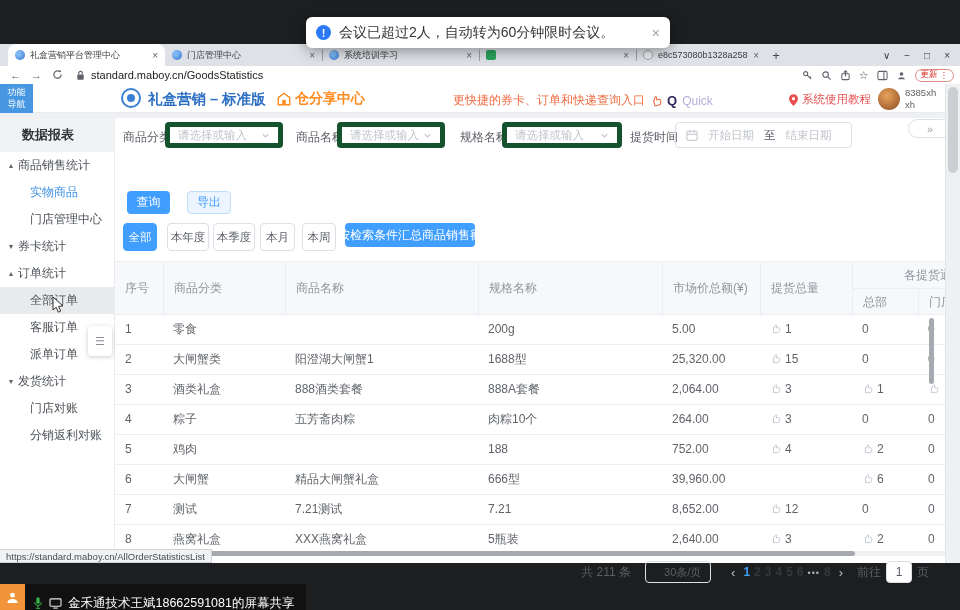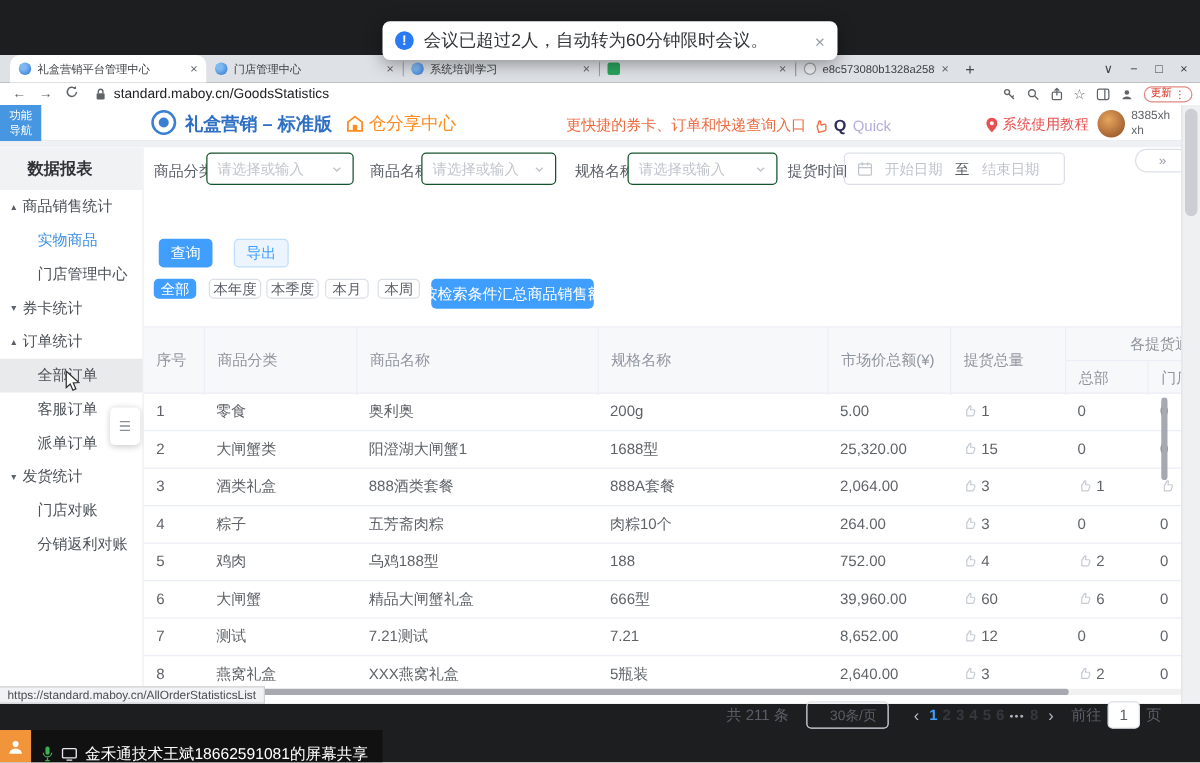--- a/index.html
+++ b/index.html
@@ -35,21 +35,21 @@
   .toast-text{font-size:14px;color:#323438;white-space:nowrap}
   .toast-close{margin-left:auto;color:#9aa0a6;font-size:14px}
 
   
   .page{position:absolute;left:0;top:84px;width:960px;height:479px;background:#fff}
   .appheader{position:absolute;left:0;top:0;width:960px;height:29px;background:#fff;border-bottom:1px solid #e9ebee}
   .fn-nav{position:absolute;left:0;top:0;width:33px;height:29px;background:#4796e2;color:#fff;font-size:9px;line-height:1.25;display:flex;align-items:center;justify-content:center;text-align:center;white-space:pre-line}
   .logo{position:absolute;left:121px;top:4px;width:20px;height:20px;border:2px solid #3b7fd4;border-radius:50%;background:#fff}
   .logo::after{content:"";position:absolute;left:4px;top:4px;width:8px;height:8px;border-radius:50%;background:#3b7fd4}
   .brand{position:absolute;left:148px;top:6px;font-size:14.5px;font-weight:bold;color:#2d6fc3;white-space:nowrap}
-  .share-center{position:absolute;left:277px;top:6px;display:flex;align-items:center;gap:4px;font-size:14px;font-weight:normal;color:#ff8a1e;white-space:nowrap}
+  .share-center{position:absolute;left:277px;top:6px;display:flex;align-items:center;gap:4px;font-size:14px;font-weight:bold;color:#ff8a1e;white-space:nowrap}
   .quick{position:absolute;left:453px;top:8px;display:flex;align-items:center;gap:5px;white-space:nowrap}
   .quick .tip{font-size:12px;color:#ee6a3f}
   .quick .q{font-size:13px;font-weight:bold;color:#2c2a5a}
   .quick .qk{font-size:12px;color:#b7addc}
   .tutorial{position:absolute;left:789px;top:8px;display:flex;align-items:center;gap:4px;font-size:11.5px;color:#e85050;white-space:nowrap}
   .avatar{position:absolute;left:878px;top:3.5px;width:22px;height:22px;border-radius:50%;background:radial-gradient(circle at 40% 35%,#e8a55d,#8a4a22)}
   .uname{position:absolute;left:905px;top:3px;font-size:9.5px;color:#606266;line-height:1.3}
   .grayband{position:absolute;left:0;top:29px;width:960px;height:5px;background:#eef0f3}
 
   
@@ -60,29 +60,29 @@
   .sb-item.child{padding-left:30px}
   .sb-item .arr{font-size:8px;color:#5a6068}
   .sb-item.active{color:#3d8fe4}
   .sb-item.highlight{background:#e9eaec}
   .sb-handle{position:absolute;left:88px;top:208px;width:24px;height:30px;background:#fff;border-radius:4px;box-shadow:0 1px 5px rgba(0,0,0,.2);display:flex;align-items:center;justify-content:center;color:#8a8f96;font-size:11px}
   .cursor{position:absolute;left:52px;top:212px;z-index:40}
 
   
   .content{position:absolute;left:115px;top:34px;width:830px;height:445px;background:#fff}
   .flabel{position:absolute;font-size:12px;color:#5a5e66;white-space:nowrap}
-  .fsel{position:absolute;height:26px;border:1px solid #14532d;border-radius:4px;background:#fff;display:flex;align-items:center;padding:0 8px;font-size:11.5px;color:#c0c4cc;white-space:nowrap}
+  .fsel{position:absolute;height:26px;border:5px solid #14532d;border-radius:4px;background:#fff;display:flex;align-items:center;padding:0 8px;font-size:11.5px;color:#c0c4cc;white-space:nowrap}
   .fsel .chev{margin-left:auto}
   .datebox{position:absolute;height:26px;border:1px solid #dcdfe6;border-radius:4px;display:flex;align-items:center;gap:10px;padding:4px 10px;font-size:11.5px;color:#c0c4cc;white-space:nowrap}
   .datebox .zhi{color:#5a5e66}
   .expand-pill{position:absolute;left:793px;top:1px;width:44px;height:19px;border:1px solid #dcdfe6;border-radius:10px;display:flex;align-items:center;justify-content:center;color:#9aa0ab;font-size:11px;background:#fff}
   .btn{position:absolute;height:23px;border-radius:4px;font-size:12px;display:flex;align-items:center;justify-content:center;white-space:nowrap}
   .btn.primary{background:#409eff;color:#fff}
   .btn.soft{background:#ecf5ff;border:1px solid #c0ddf9;color:#409eff}
-  .ptab{height:16px;border-radius:4px;font-size:11.5px;display:flex;align-items:center;justify-content:center;background:#fff;border:1px solid #dcdfe6;color:#5a5e66;position:absolute;top:0}
+  .ptab{height:28px;border-radius:4px;font-size:11.5px;display:flex;align-items:center;justify-content:center;background:#fff;border:1px solid #dcdfe6;color:#5a5e66;position:absolute;top:0}
   .ptab.active{background:#409eff;border-color:#409eff;color:#fff}
 
   
   .table{position:absolute;left:0;top:143px;width:830px;height:295px;overflow:hidden}
   .thead{position:relative;height:54px;background:#f7f8fa;border-top:1px solid #ebeef5;border-bottom:1px solid #ebeef5;font-size:12px;color:#8f959e}
   .th{position:absolute;top:0;height:54px;line-height:53px;padding-left:10px;border-left:1px solid #ebeef5;white-space:nowrap;overflow:hidden}
   .th.first{border-left:none}
   .th.sub{top:27px;height:27px;line-height:26px}
   .th-group{position:absolute;left:737px;top:0;width:200px;height:27px;line-height:26px;border-left:1px solid #ebeef5;border-bottom:1px solid #ebeef5;padding-left:51px;white-space:nowrap}
   .c0{left:0;width:48px}.c1{left:48px;width:122px}.c2{left:170px;width:193px}.c3{left:363px;width:184px}
@@ -346,21 +346,20 @@
           <div class="th c4">市场价总额(¥)</div>
           <div class="th c5">提货总量</div>
           <div class="th-group">各提货通道</div>
           <div class="th sub c6">总部</div>
           <div class="th sub c7">门店</div>
         </div>
         <div class="tbody" id="tbody">
             <div class="tr">
               <div class="td c0"><span>1</span></div>
               <div class="td c1"><span>零食</span></div>
-              <div class="td c2"><span>奥利奥</span></div>
               <div class="td c3"><span>200g</span></div>
               <div class="td c4"><span>5.00</span></div>
               <div class="td c5"><svg class="hand" width="11" height="11" viewBox="0 0 16 16">
                   <path d="M5 7 L5 14 M5 8 L8 3 c.6-1 2-.6 1.8.7 L9.3 7 H13 c1 0 1.6 1 1.3 2 l-1.2 4 c-.2.7-.8 1-1.5 1 H5" fill="none" stroke="currentColor" stroke-width="1.4" stroke-linecap="round" stroke-linejoin="round"></path>
                 </svg><span>1</span></div>
               <div class="td c6"><span>0</span></div>
               <div class="td c7"><span>0</span></div>
             </div>
             <div class="tr">
               <div class="td c0"><span>2</span></div>
@@ -398,40 +397,36 @@
               <div class="td c4"><span>264.00</span></div>
               <div class="td c5"><svg class="hand" width="11" height="11" viewBox="0 0 16 16">
                   <path d="M5 7 L5 14 M5 8 L8 3 c.6-1 2-.6 1.8.7 L9.3 7 H13 c1 0 1.6 1 1.3 2 l-1.2 4 c-.2.7-.8 1-1.5 1 H5" fill="none" stroke="currentColor" stroke-width="1.4" stroke-linecap="round" stroke-linejoin="round"></path>
                 </svg><span>3</span></div>
               <div class="td c6"><span>0</span></div>
               <div class="td c7"><span>0</span></div>
             </div>
             <div class="tr">
               <div class="td c0"><span>5</span></div>
               <div class="td c1"><span>鸡肉</span></div>
-              <div class="td c2"><span>乌鸡188型</span></div>
               <div class="td c3"><span>188</span></div>
               <div class="td c4"><span>752.00</span></div>
               <div class="td c5"><svg class="hand" width="11" height="11" viewBox="0 0 16 16">
                   <path d="M5 7 L5 14 M5 8 L8 3 c.6-1 2-.6 1.8.7 L9.3 7 H13 c1 0 1.6 1 1.3 2 l-1.2 4 c-.2.7-.8 1-1.5 1 H5" fill="none" stroke="currentColor" stroke-width="1.4" stroke-linecap="round" stroke-linejoin="round"></path>
                 </svg><span>4</span></div>
               <div class="td c6"><svg class="hand" width="11" height="11" viewBox="0 0 16 16">
                   <path d="M5 7 L5 14 M5 8 L8 3 c.6-1 2-.6 1.8.7 L9.3 7 H13 c1 0 1.6 1 1.3 2 l-1.2 4 c-.2.7-.8 1-1.5 1 H5" fill="none" stroke="currentColor" stroke-width="1.4" stroke-linecap="round" stroke-linejoin="round"></path>
                 </svg><span>2</span></div>
               <div class="td c7"><span>0</span></div>
             </div>
             <div class="tr">
               <div class="td c0"><span>6</span></div>
               <div class="td c1"><span>大闸蟹</span></div>
               <div class="td c2"><span>精品大闸蟹礼盒</span></div>
               <div class="td c3"><span>666型</span></div>
               <div class="td c4"><span>39,960.00</span></div>
-              <div class="td c5"><svg class="hand" width="11" height="11" viewBox="0 0 16 16">
-                  <path d="M5 7 L5 14 M5 8 L8 3 c.6-1 2-.6 1.8.7 L9.3 7 H13 c1 0 1.6 1 1.3 2 l-1.2 4 c-.2.7-.8 1-1.5 1 H5" fill="none" stroke="currentColor" stroke-width="1.4" stroke-linecap="round" stroke-linejoin="round"></path>
-                </svg><span>60</span></div>
               <div class="td c6"><svg class="hand" width="11" height="11" viewBox="0 0 16 16">
                   <path d="M5 7 L5 14 M5 8 L8 3 c.6-1 2-.6 1.8.7 L9.3 7 H13 c1 0 1.6 1 1.3 2 l-1.2 4 c-.2.7-.8 1-1.5 1 H5" fill="none" stroke="currentColor" stroke-width="1.4" stroke-linecap="round" stroke-linejoin="round"></path>
                 </svg><span>6</span></div>
               <div class="td c7"><span>0</span></div>
             </div>
             <div class="tr">
               <div class="td c0"><span>7</span></div>
               <div class="td c1"><span>测试</span></div>
               <div class="td c2"><span>7.21测试</span></div>
               <div class="td c3"><span>7.21</span></div>

